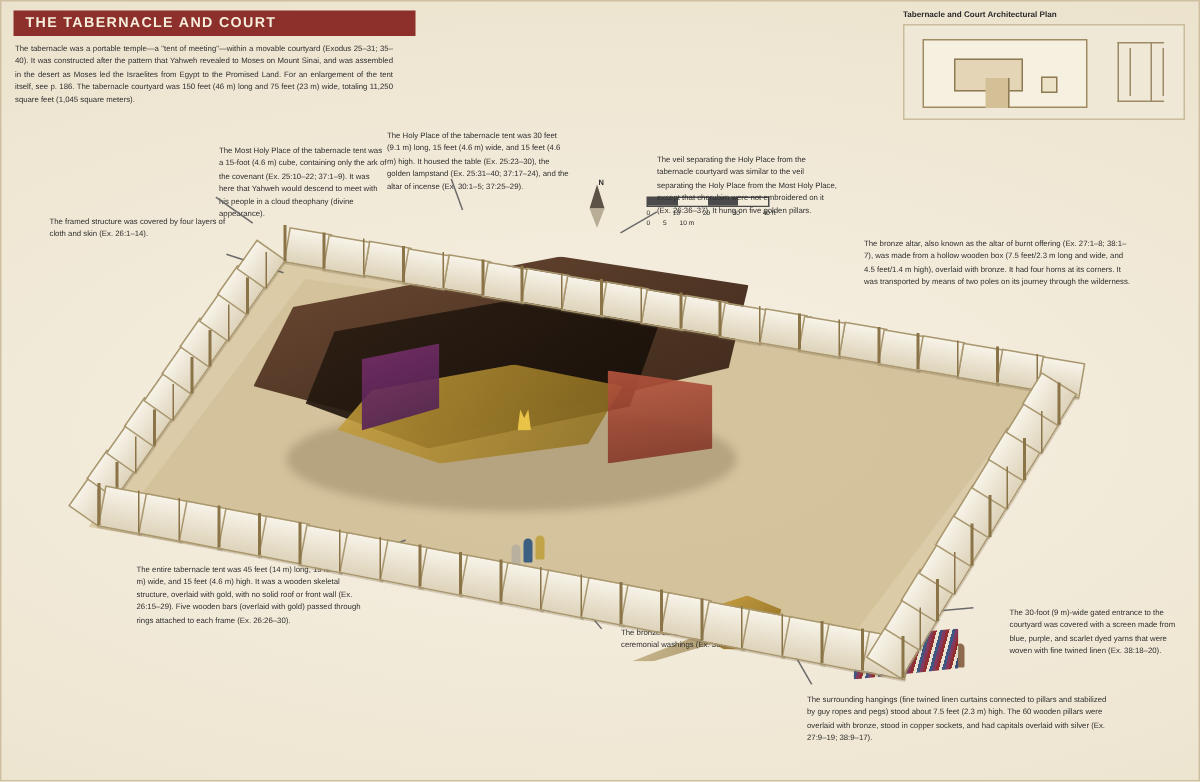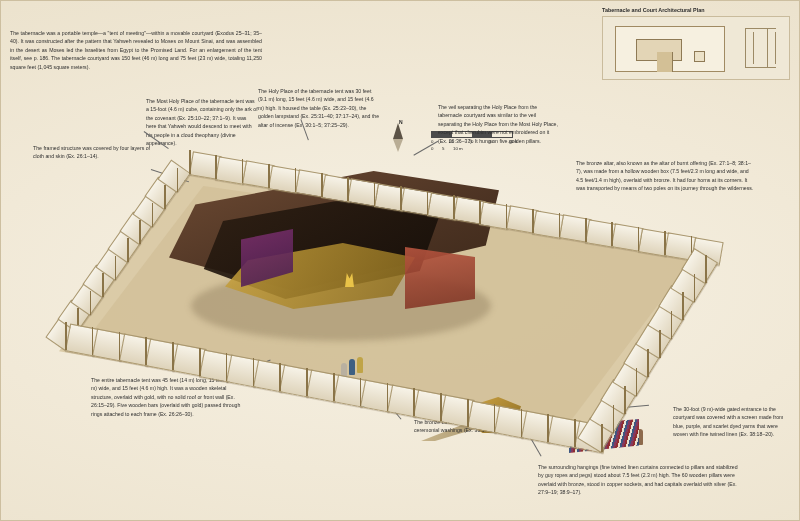--- a/index.html
+++ b/index.html
@@ -195,20 +195,23 @@
   }
   
   .note { position:absolute; font-size:5.2px; line-height:1.62; color:#2f2f2f; }
   .leader { position:absolute; background:#6a6a6a; height:.7px; transform-origin:left center; }
 </style>
 </head>
 <body>
 
 <div id="page">
 
+  <div class="title-bar">
+    <span class="t">THE TABERNACLE AND COURT</span>
+  </div>
 
   <div class="intro">The tabernacle was a portable temple—a "tent of meeting"—within a movable courtyard (Exodus 25–31; 35–40). It was constructed after the pattern that Yahweh revealed to Moses on Mount Sinai, and was assembled in the desert as Moses led the Israelites from Egypt to the Promised Land. For an enlargement of the tent itself, see p. 186. The tabernacle courtyard was 150 feet (46 m) long and 75 feet (23 m) wide, totaling 11,250 square feet (1,045 square meters).</div>
 
   <div class="plan-title">Tabernacle and Court Architectural Plan</div>
   <div class="plan-box">
     <div class="plan-court">
       <div class="plan-tent">
         <div class="plan-tent2"></div>
       </div>
       <div class="plan-alt"></div>

